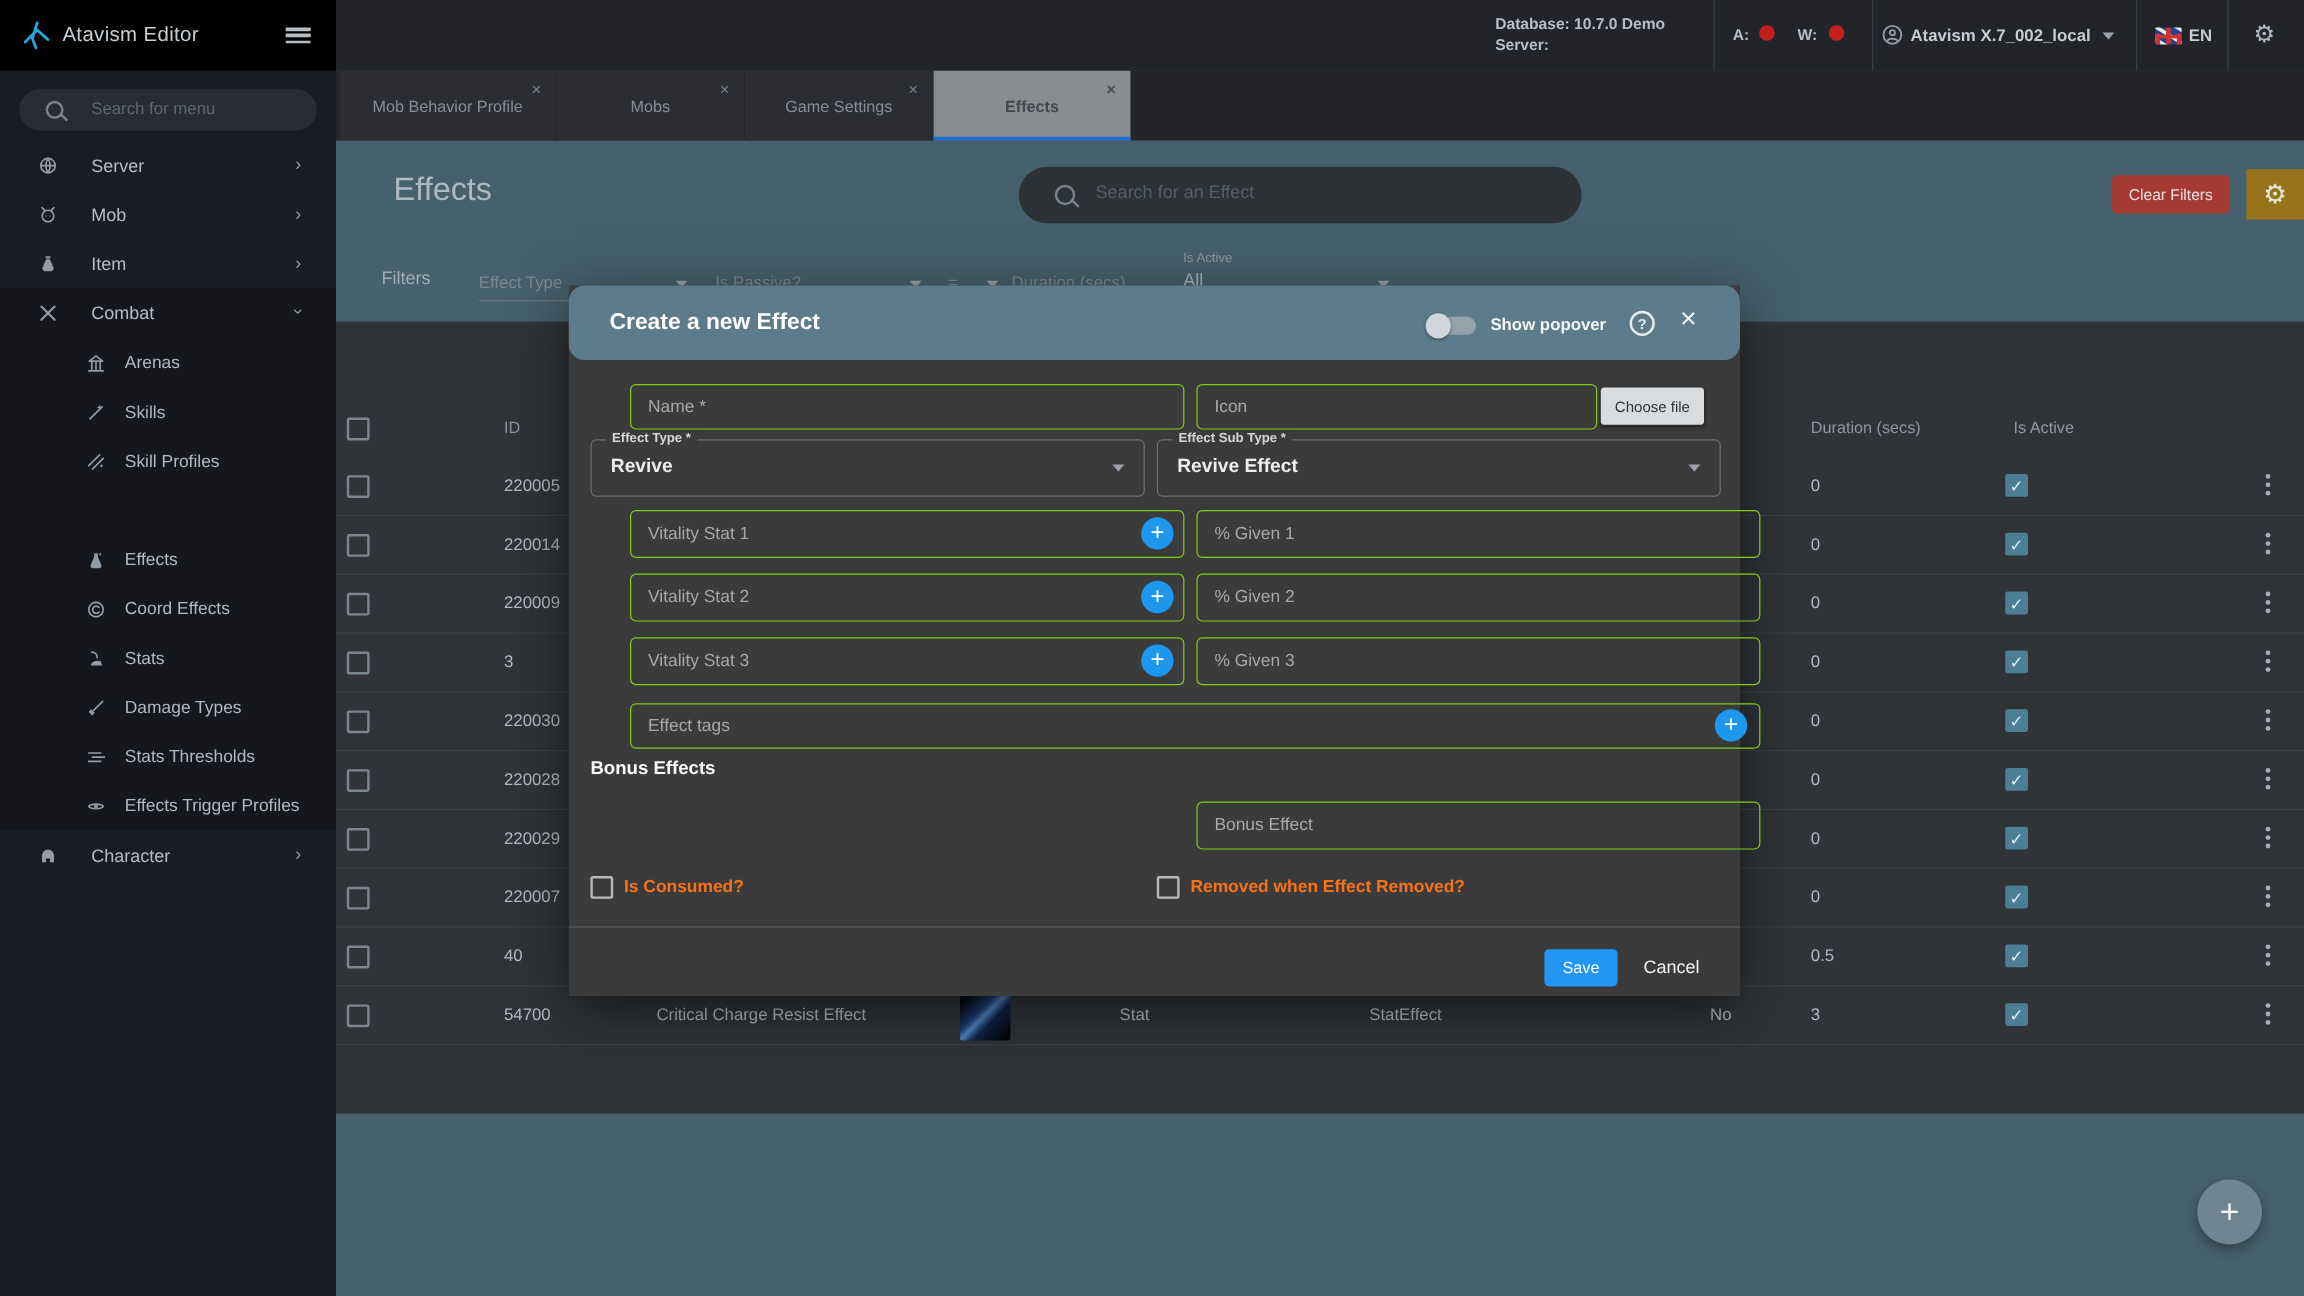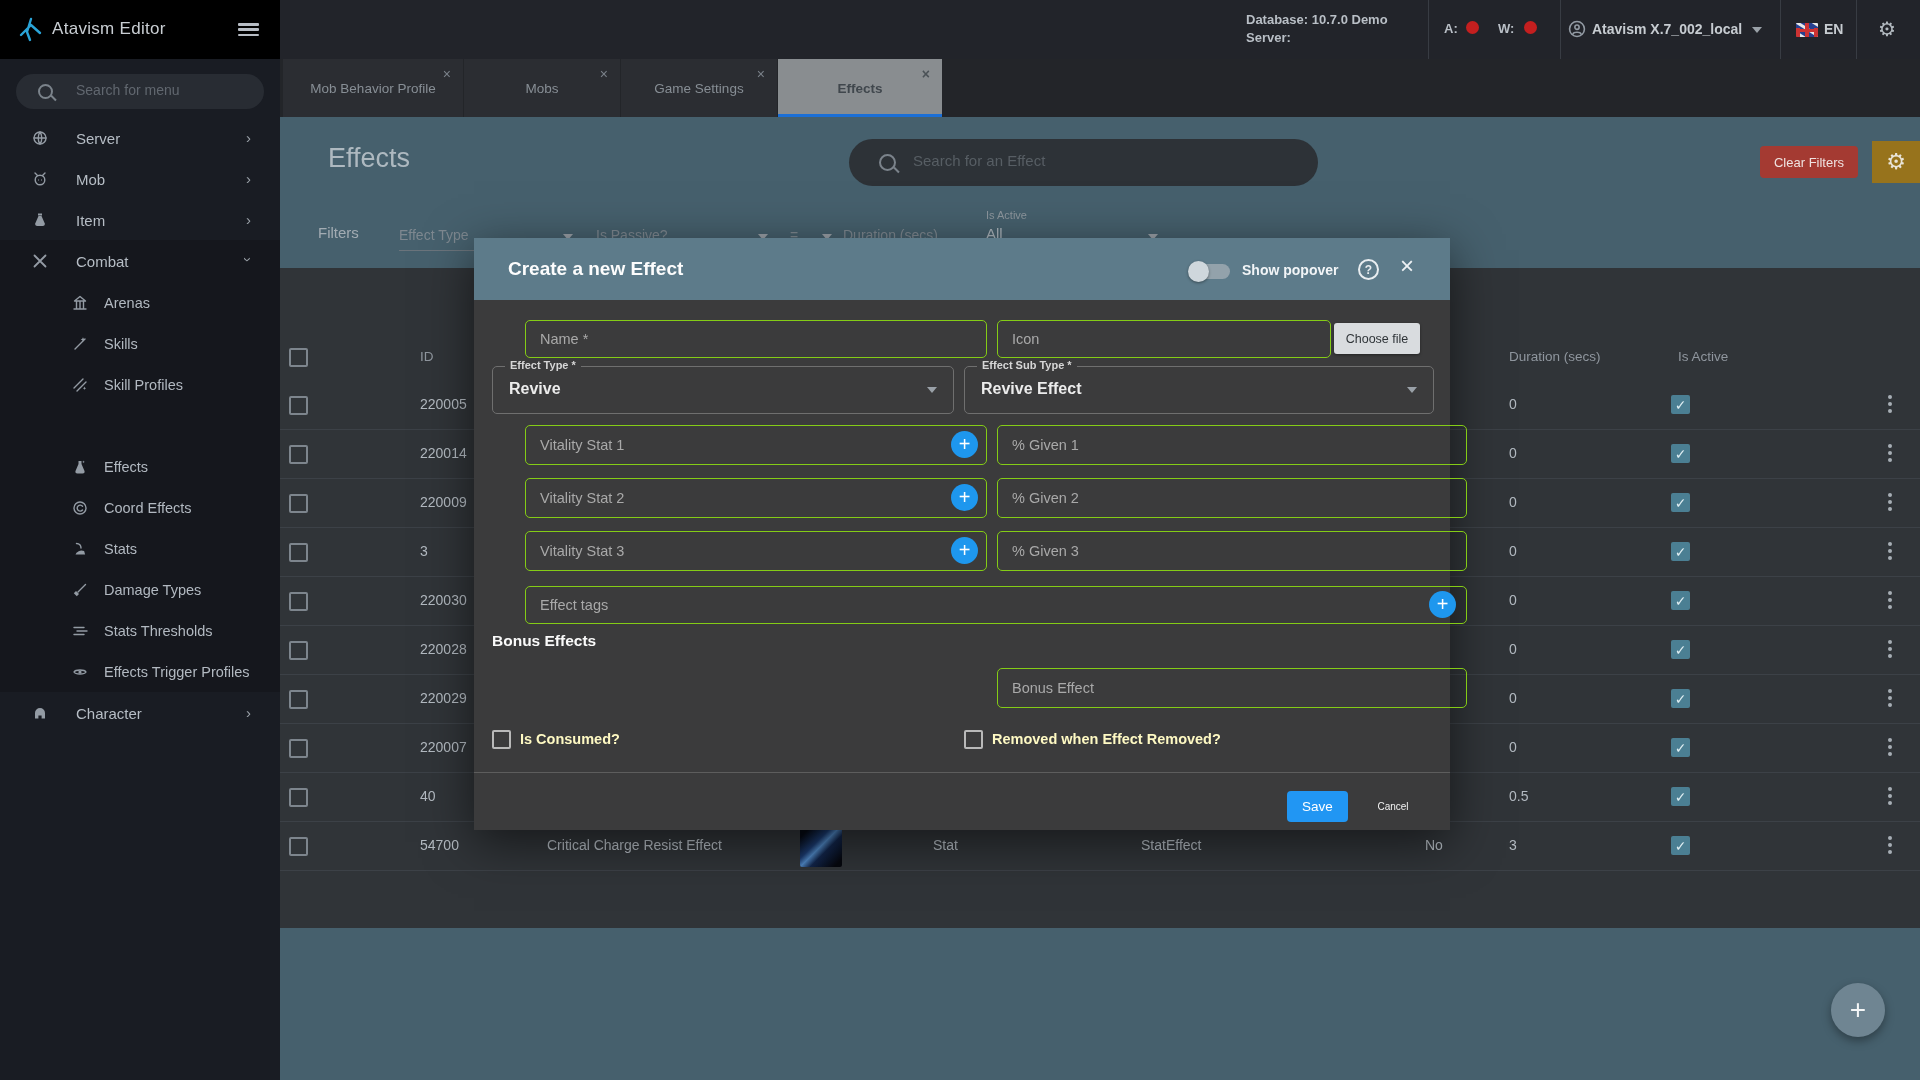--- a/index.html
+++ b/index.html
@@ -78,21 +78,21 @@
   .kebab i{display:block;width:4px;height:4px;border-radius:50%;background:#a7aeb5;margin-bottom:3px;}
   .thumb{position:absolute;width:42px;height:42px;border-radius:2px;
          background:linear-gradient(135deg,#060a14 15%,#1b3a6e 40%,#4f86c2 50%,#12254a 62%,#05070e 90%);}
   
   .fab{position:absolute;left:1831px;top:983px;width:54px;height:54px;border-radius:50%;background:#6f8592;
        color:#f4f6f7;font-size:28px;display:flex;align-items:center;justify-content:center;cursor:pointer;
        box-shadow:0 4px 10px rgba(0,0,0,.35);}
   
   .modal{position:absolute;left:474px;top:238px;width:976px;height:592px;background:#3b3b3c;z-index:50;
          box-shadow:0 12px 46px rgba(0,0,0,.55);}
-  .modal-head{position:absolute;left:0;top:0;width:100%;height:62px;background:#5d7b8a;}
+  .modal-head{position:absolute;left:0;top:0;width:100%;height:62px;background:#5d7b8a;border-radius:13px;}
   .modal-title{position:absolute;left:34px;top:20px;font-size:19px;font-weight:bold;color:#fdfdfd;}
   .toggle{position:absolute;left:718px;top:26px;width:38px;height:15px;border-radius:8px;background:#93a2ab;cursor:pointer;}
   .toggle .knob{position:absolute;left:-4px;top:-3px;width:21px;height:21px;border-radius:50%;background:#cfd7dc;box-shadow:0 1px 3px rgba(0,0,0,.4);}
   .toggle-lab{position:absolute;left:768px;top:24px;font-size:14px;font-weight:bold;color:#f2f5f7;}
   .help{position:absolute;left:884px;top:21px;width:17px;height:17px;border:2px solid #e8edf0;border-radius:50%;
         color:#e8edf0;font-size:12px;font-weight:bold;display:flex;align-items:center;justify-content:center;cursor:pointer;}
   .mclose{position:absolute;left:926px;top:14px;font-size:24px;color:#eef2f5;cursor:pointer;}
   .mfield{position:absolute;background:transparent;border:1px solid #84cc16;border-radius:5px;margin-left:33px;}
   .mfield input{position:absolute;left:0;top:0;width:100%;height:100%;background:transparent;border:none;outline:none;
                 padding:0 14px;box-sizing:border-box;font-size:14.5px;color:#e6e6e6;font-family:"Liberation Sans",sans-serif;}
@@ -101,25 +101,25 @@
   .msel .flabel{position:absolute;top:-8px;left:12px;font-size:11px;color:#d6d6d6;background:#3b3b3c;padding:0 5px;}
   .msel .val{position:absolute;left:16px;top:13px;font-size:16px;color:#ececec;}
   .msel .caret{position:absolute;right:16px;top:20px;}
   .plus{position:absolute;width:27px;height:27px;border-radius:50%;background:#1e97ee;color:#fff;
         font-size:20px;display:flex;align-items:center;justify-content:center;cursor:pointer;}
   .choose{position:absolute;left:860px;top:85px;width:86px;height:31px;border-radius:3px;background:#d9dcdf;
           color:#2f3438;font-size:12.5px;display:flex;align-items:center;justify-content:center;cursor:pointer;
           box-shadow:0 1px 3px rgba(0,0,0,.4);}
   .bonus-h{position:absolute;left:18px;top:394px;font-size:15.5px;font-weight:bold;color:#fafafa;}
   .mcb{position:absolute;width:15px;height:15px;border:2px solid #b9b9b9;border-radius:2px;cursor:pointer;}
-  .mcb-lab{position:absolute;font-size:14.5px;font-weight:bold;color:#fef9c3;}
+  .mcb-lab{position:absolute;font-size:14.5px;font-weight:bold;color:#f97316;}
   .mdivider{position:absolute;left:0;top:534px;width:100%;height:1px;background:#5d5d5d;}
   .btn-save{position:absolute;left:813px;top:553px;width:61px;height:31px;border-radius:4px;background:#2196f3;
             color:#fff;font-size:13.5px;display:flex;align-items:center;justify-content:center;cursor:pointer;}
-  .btn-cancel{position:absolute;left:883px;top:553px;width:72px;height:31px;color:#f2f2f2;font-size:10px;
+  .btn-cancel{position:absolute;left:883px;top:553px;width:72px;height:31px;color:#f2f2f2;font-size:15px;
               display:flex;align-items:center;justify-content:center;cursor:pointer;}
 </style>
 </head>
 <body>
 
 <div class="stage">
 
   <div class="topbar">
     <div class="topbar-left">
       <svg class="abs" style="left:17px;top:16px" width="28" height="28" viewBox="0 0 28 28">

